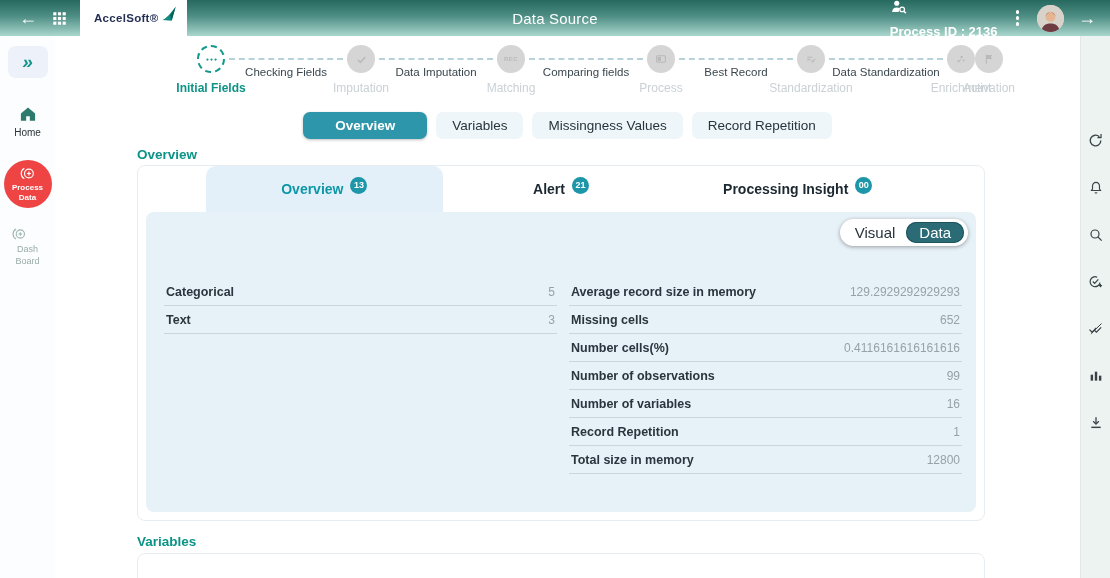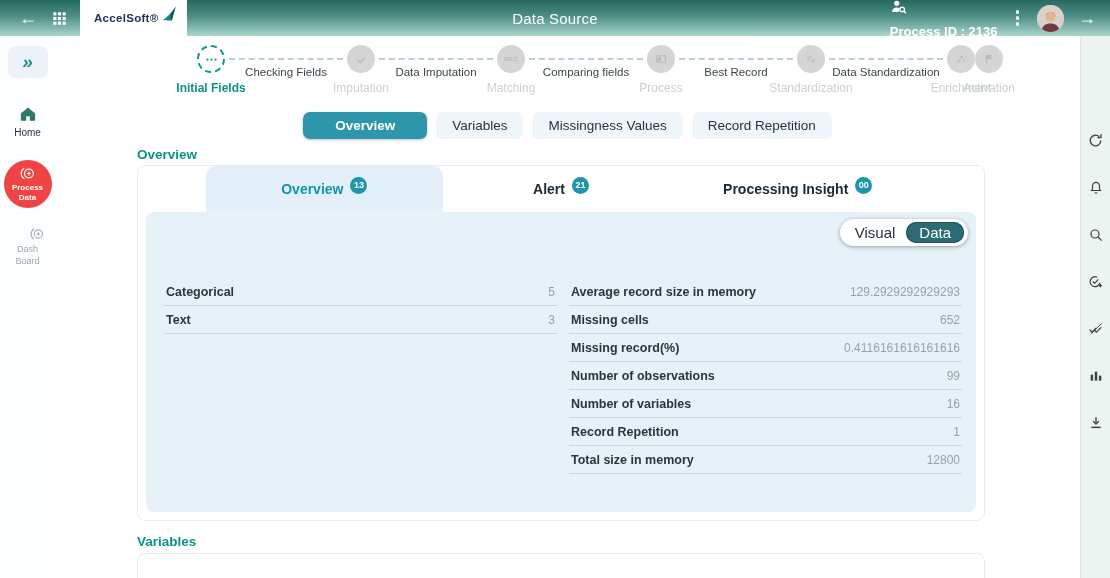--- a/index.html
+++ b/index.html
@@ -31,21 +31,21 @@
   .lsb { position:absolute; top:36px; left:0; width:55px; height:542px; background:#fbfdfe;
     display:flex; flex-direction:column; align-items:center; }
   .lsb-expand { margin-top:10px; width:40px; height:32px; background:#edf1f9; border-radius:8px;
     display:flex; align-items:center; justify-content:center; color:#12978a; font-size:19px;
     font-weight:bold; cursor:pointer; font-style:italic; }
   .lsb-item { margin-top:26px; display:flex; flex-direction:column; align-items:center; cursor:pointer; }
   .lsb-item .lbl { font-size:10px; color:#2b3338; margin-top:3px; }
   .lsb-circle { margin-top:22px; width:48px; height:48px; border-radius:50%; background:#ef4444;
     display:flex; flex-direction:column; align-items:center; justify-content:center; cursor:pointer; }
   .lsb-circle .lbl { color:#fff; font-size:8px; font-weight:bold; width:34px; text-align:center; line-height:1.25; margin-top:1px; }
-  .lsb-dash { margin-top:18px; display:flex; flex-direction:column; align-items:flex-end; cursor:pointer; }
+  .lsb-dash { margin-top:18px; display:flex; flex-direction:column; align-items:flex-start; cursor:pointer; }
   .lsb-dash .lbl { font-size:9px; color:#9aaca7; width:34px; text-align:center; line-height:1.3; margin-top:2px; }
 
   
   .rsb { position:absolute; top:36px; right:0; width:30px; height:542px; background:#edf3f0;
     border-left:1px solid #e2e8e5; display:flex; flex-direction:column; align-items:center;
     padding-top:96px; gap:30px; }
   .rsb .ric { width:17px; height:17px; color:#394247; cursor:pointer; display:flex; align-items:center; justify-content:center; }
 
   
   .main { position:absolute; top:36px; left:55px; width:1025px; height:542px; background:#fff; overflow:hidden; }
@@ -378,21 +378,21 @@
           <div class="dtable">
             <div class="drow">
               <span class="k">Average record size in memory</span>
               <span class="v">129.2929292929293</span>
             </div>
             <div class="drow">
               <span class="k">Missing cells</span>
               <span class="v">652</span>
             </div>
             <div class="drow">
-              <span class="k">Missing record(%)</span>
+              <span class="k">Number cells(%)</span>
               <span class="v">0.4116161616161616</span>
             </div>
             <div class="drow">
               <span class="k">Number of observations</span>
               <span class="v">99</span>
             </div>
             <div class="drow">
               <span class="k">Number of variables</span>
               <span class="v">16</span>
             </div>

